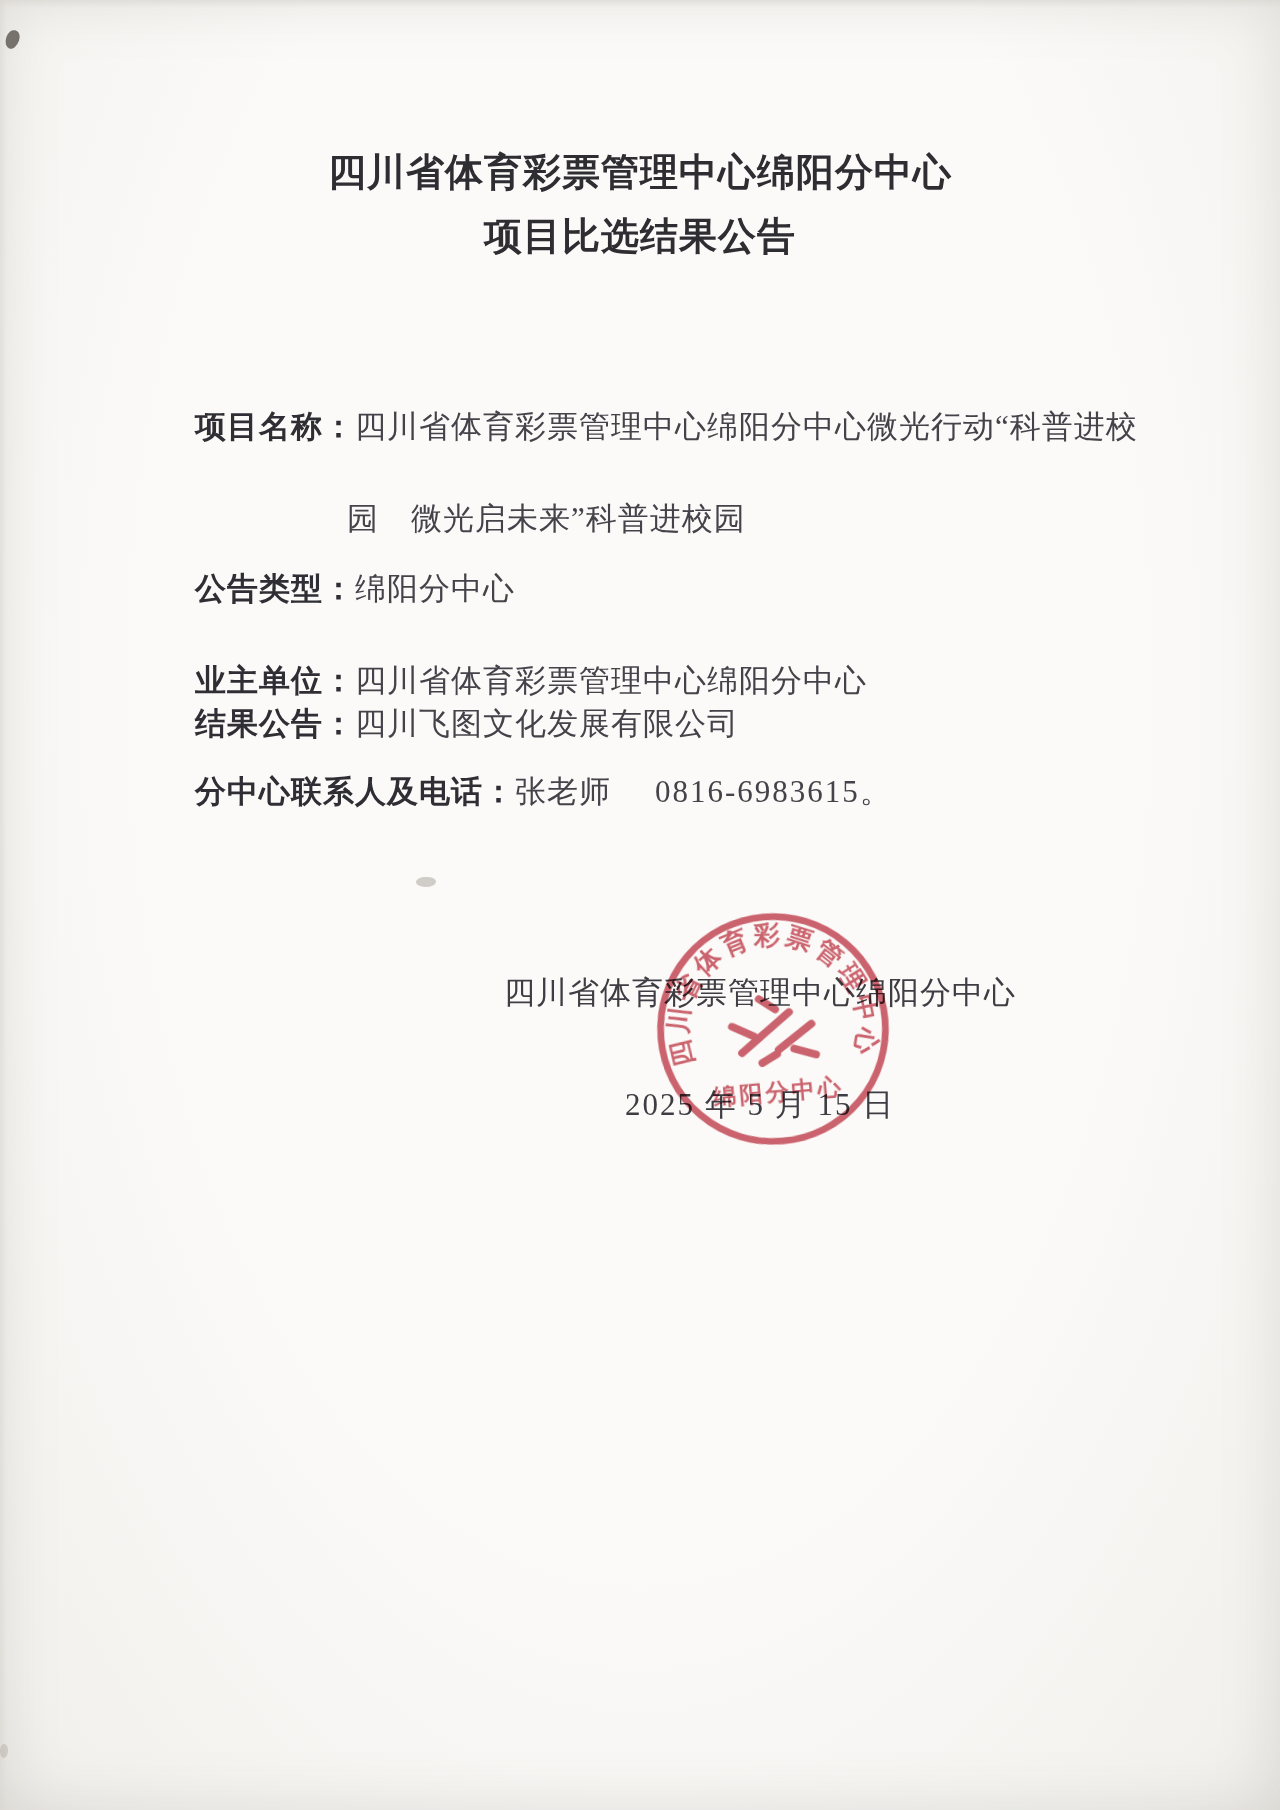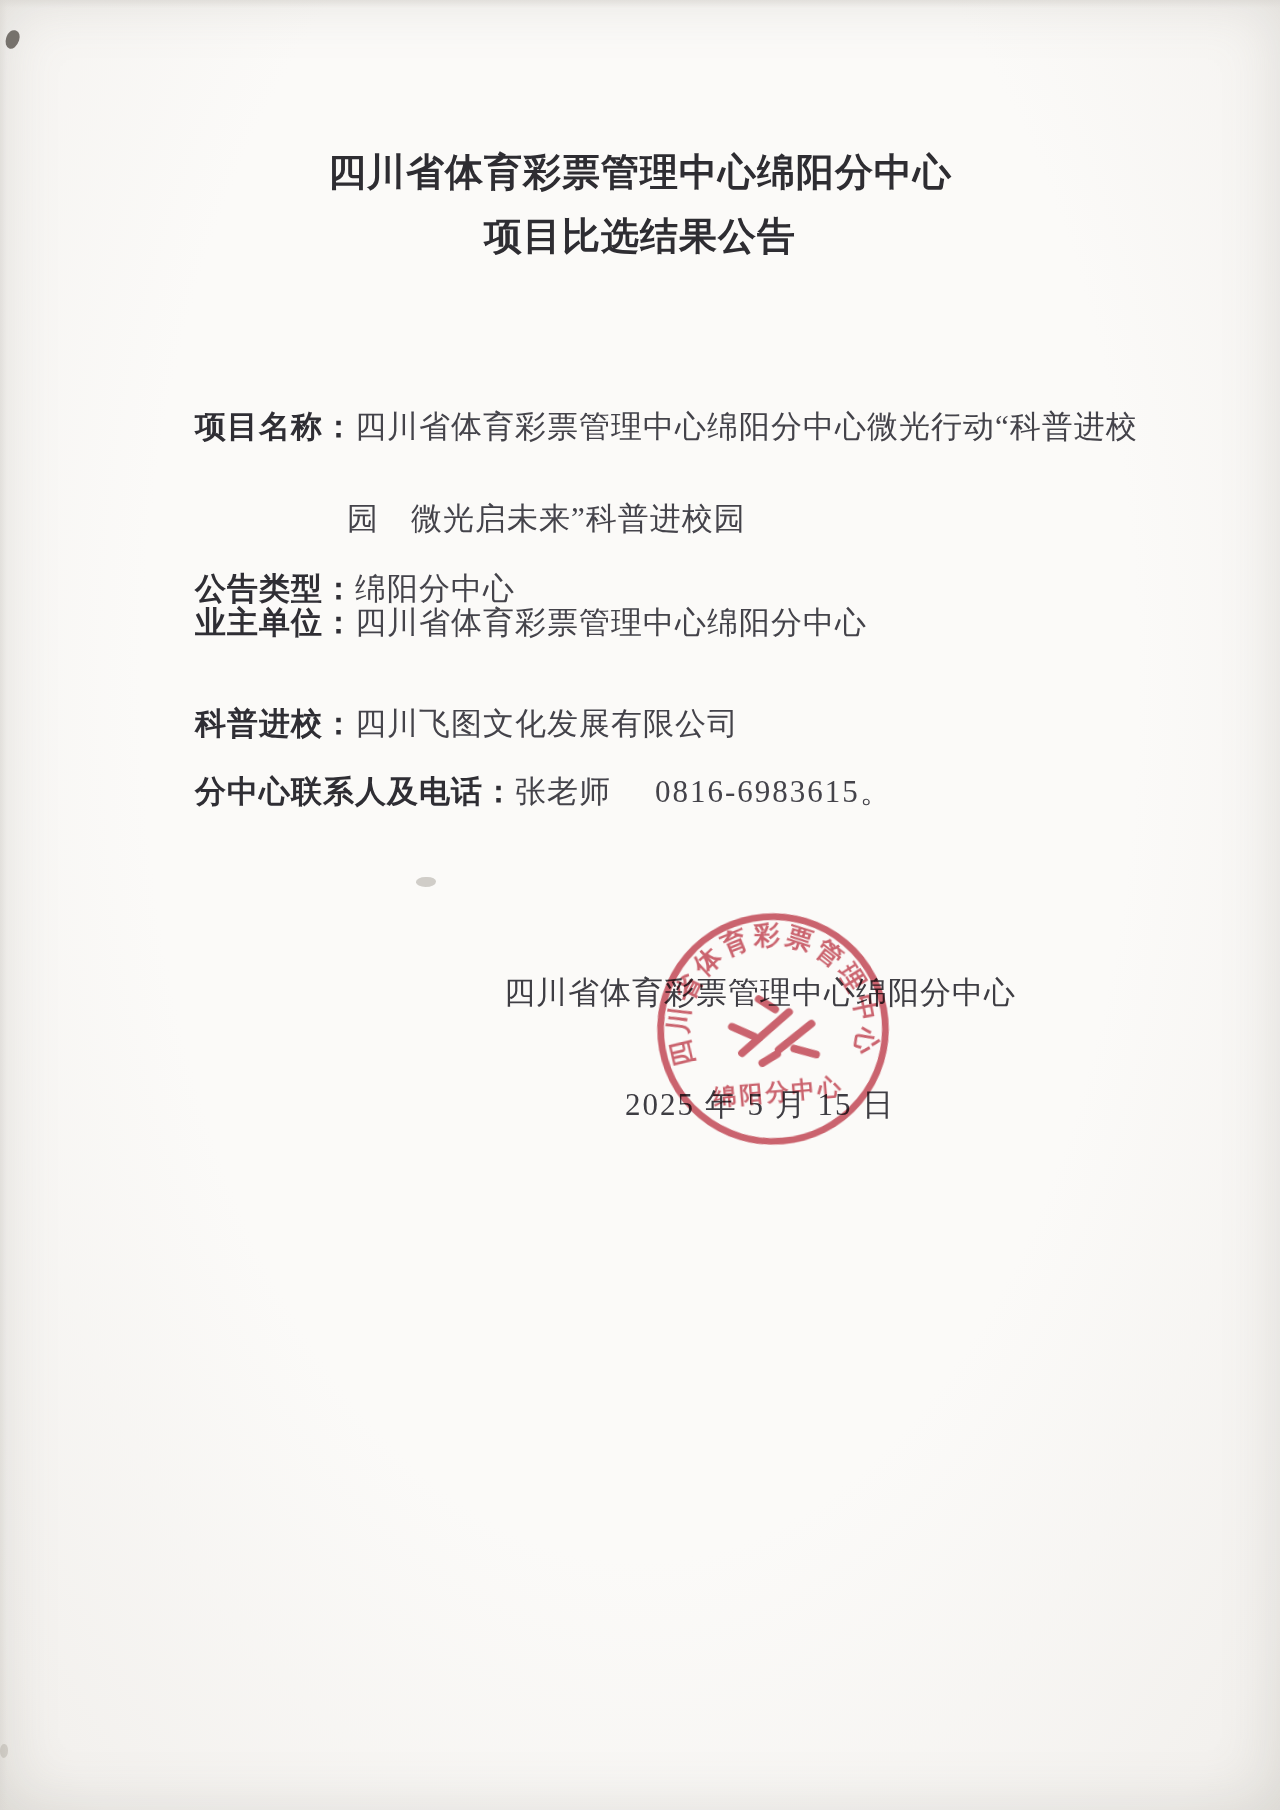--- a/index.html
+++ b/index.html
@@ -120,26 +120,26 @@
     <span class="field-label">项目名称：</span><span class="field-value">四川省体育彩票管理中心绵阳分中心微光行动“科普进校</span>
   </div>
   <div class="field-line" style="top: 500px; left: 347px;">
     <span class="field-value">园　微光启未来”科普进校园</span>
   </div>
 
   <div class="field-line" style="top: 570px;">
     <span class="field-label">公告类型：</span><span class="field-value">绵阳分中心</span>
   </div>
 
-  <div class="field-line" style="top: 604px;">
+  <div class="field-line" style="top: 662px;">
     <span class="field-label">业主单位：</span><span class="field-value">四川省体育彩票管理中心绵阳分中心</span>
   </div>
 
   <div class="field-line" style="top: 705px;">
-    <span class="field-label">科普进校：</span><span class="field-value">四川飞图文化发展有限公司</span>
+    <span class="field-label">结果公告：</span><span class="field-value">四川飞图文化发展有限公司</span>
   </div>
 
   <div class="field-line" style="top: 773px;">
     <span class="field-label">分中心联系人及电话：</span><span class="field-value">张老师</span><span class="field-value phone">0816-6983615。</span>
   </div>
 
   <div class="sig-block">
     <div class="sig-org">四川省体育彩票管理中心绵阳分中心</div>
     <div class="sig-date">2025 年 5 月 15 日</div>
   </div>

